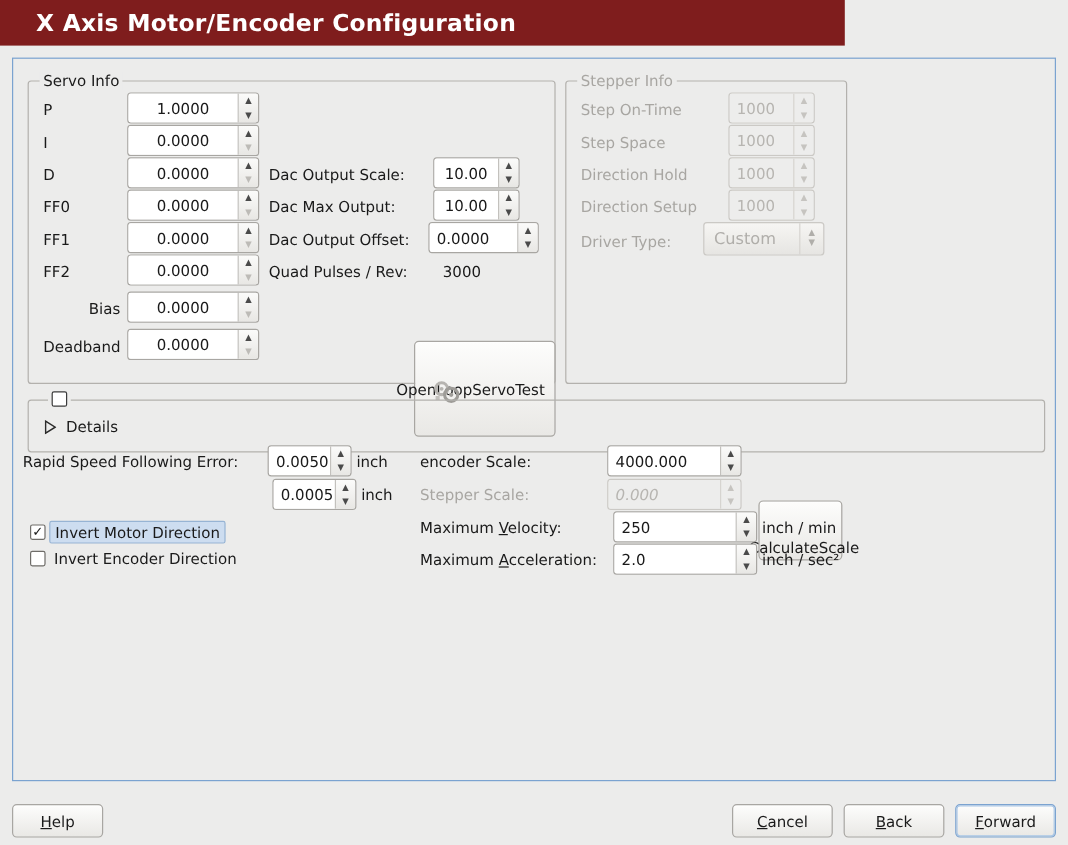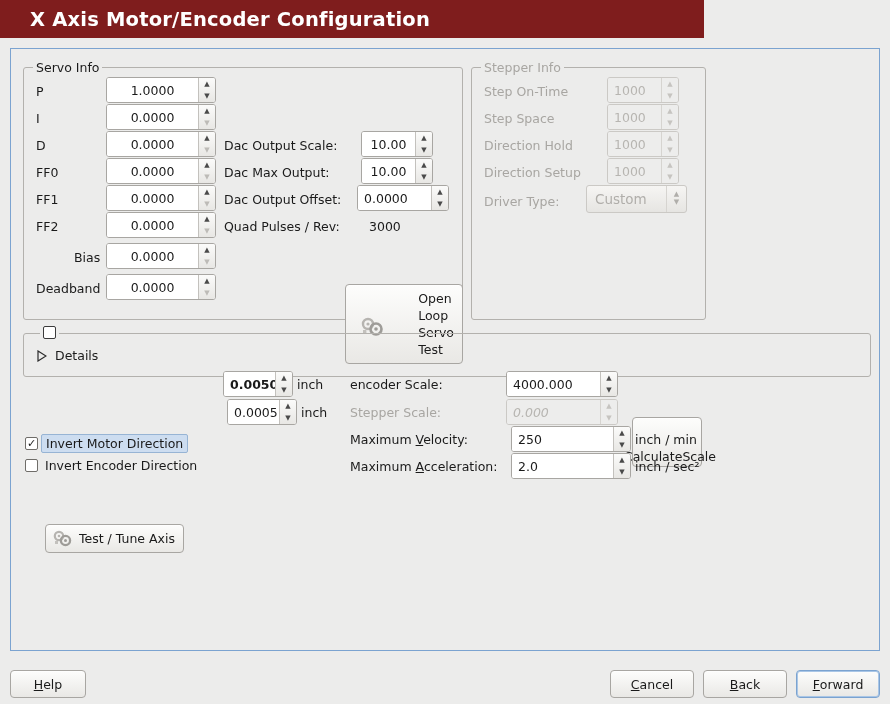--- a/index.html
+++ b/index.html
@@ -104,21 +104,21 @@
     border:1px solid #a8a6a2; border-radius:4px;
     display:flex; align-items:center; justify-content:center;
     font-size:12.5px; color:#1a1a1a; text-align:center;
     box-shadow:0 1px 0 rgba(255,255,255,0.6) inset;
     cursor:default;
   }
   .btn.focus { border-color:#7ba3d0; box-shadow:0 0 0 1px #a9c6e6 inset; }
 
   #openloop-btn { left:334px; top:235px; width:118px; height:80px;
                   padding:0 8px 0 0; align-items:center; justify-content:flex-end; }
-  #openloop-btn .stack { display:flex; flex-direction:column; align-items:flex-start; line-height:17px; }
+  #openloop-btn .stack { display:flex; align-items:flex-start; line-height:17px; }
   #openloop-btn .gears { position:absolute; left:12px; top:34px; }
 
   #calc-btn { left:621px; top:368px; width:70px; height:50px;
               align-items:flex-end; padding-left:6px;
               justify-content:center; line-height:18px; }
 
   #testtune-btn { left:34px; top:475px; width:139px; height:29px;
                   justify-content:flex-start; padding-left:6px; gap:5px; }
 
   
@@ -335,21 +335,22 @@
     <div class="expander" style="left:12px; top:14px;">
       <span class="tri-wrap">
         <svg width="10" height="12" viewBox="0 0 10 12">
           <polygon points="1,1 9,6 1,11" fill="none" stroke="#2b2b2b" stroke-width="1.2"></polygon>
         </svg>
       </span>
       <span class="cap">Details</span>
     </div>
   </div>
 
-  <div class="spin left" style="left:212px; top:322px; width:70px;font-weight:bold;">
+  <div class="lbl" style="left:8px; top:328px;">Rapid Speed Following Error:</div>
+  <div class="spin left" style="left:212px; top:322px; width:70px;">
     <div class="val">0.0050</div>
     <div class="btns">
       <div class="ar">▲</div>
       <div class="ar">▼</div>
     </div>
   </div>
   <div class="unit" style="left:286px; top:328px;">inch</div>
 
   <div class="spin left" style="left:216px; top:350px; width:70px;">
     <div class="val">0.0005</div>
@@ -362,32 +363,20 @@
 
   <div class="chk" style="left:14px; top:386px;">
     <span class="box">✓</span>
     <span class="cap focused">Invert Motor Direction</span>
   </div>
   <div class="chk" style="left:14px; top:409px;">
     <span class="box"></span>
     <span class="cap">Invert Encoder Direction</span>
   </div>
 
-  <div class="btn" id="testtune-btn">
-    <span class="gears">
-      <svg width="22" height="18" viewBox="0 0 22 18">
-        <circle cx="7" cy="6" r="4.2" fill="none" stroke="#b6b4b0" stroke-width="2.2"></circle>
-        <circle cx="7" cy="6" r="1.3" fill="#b6b4b0"></circle>
-        <circle cx="13.5" cy="10.5" r="4.6" fill="none" stroke="#9e9c98" stroke-width="2.3"></circle>
-        <circle cx="13.5" cy="10.5" r="1.5" fill="#9e9c98"></circle>
-        <rect x="3" y="11" width="3" height="3" fill="#c3c1bd"></rect>
-      </svg>
-    </span>
-    <span>Test / Tune Axis</span>
-  </div>
 
   <div class="lbl" style="left:339px; top:328px;">encoder Scale:</div>
   <div class="spin left" style="left:495px; top:322px; width:112px;text-align:right;">
     <div class="val">4000.000</div>
     <div class="btns">
       <div class="ar">▲</div>
       <div class="ar">▼</div>
     </div>
   </div>
 

